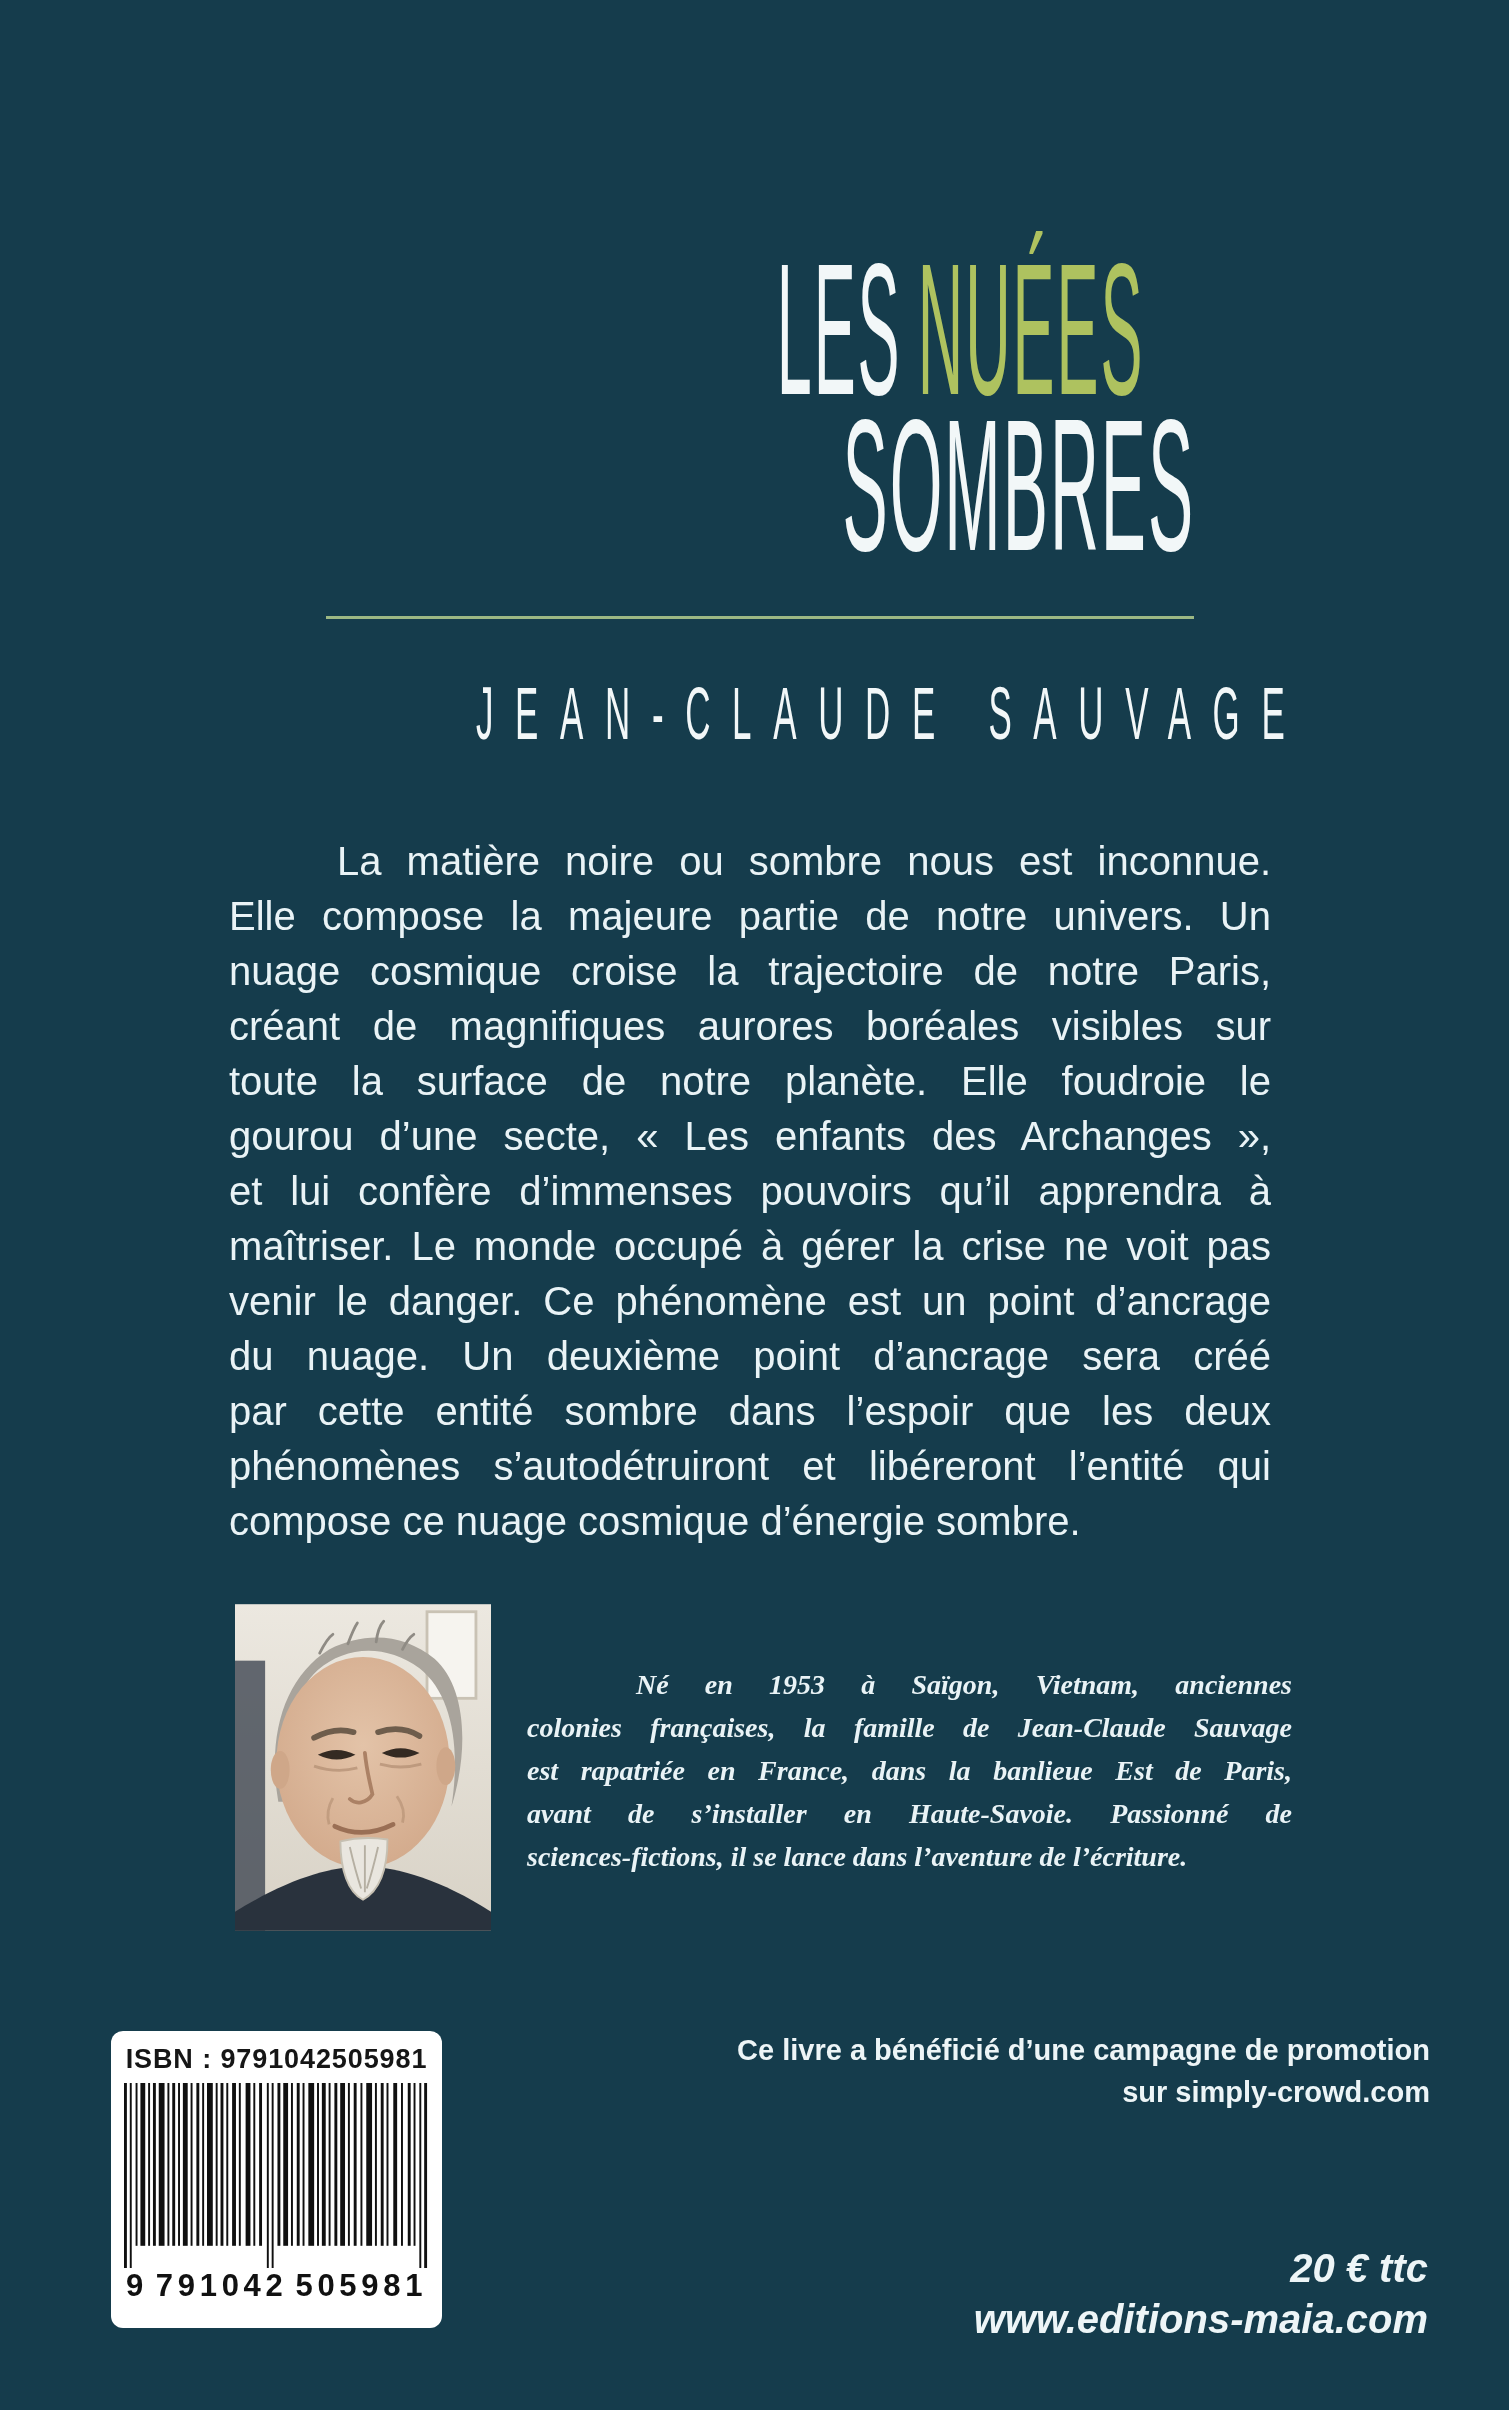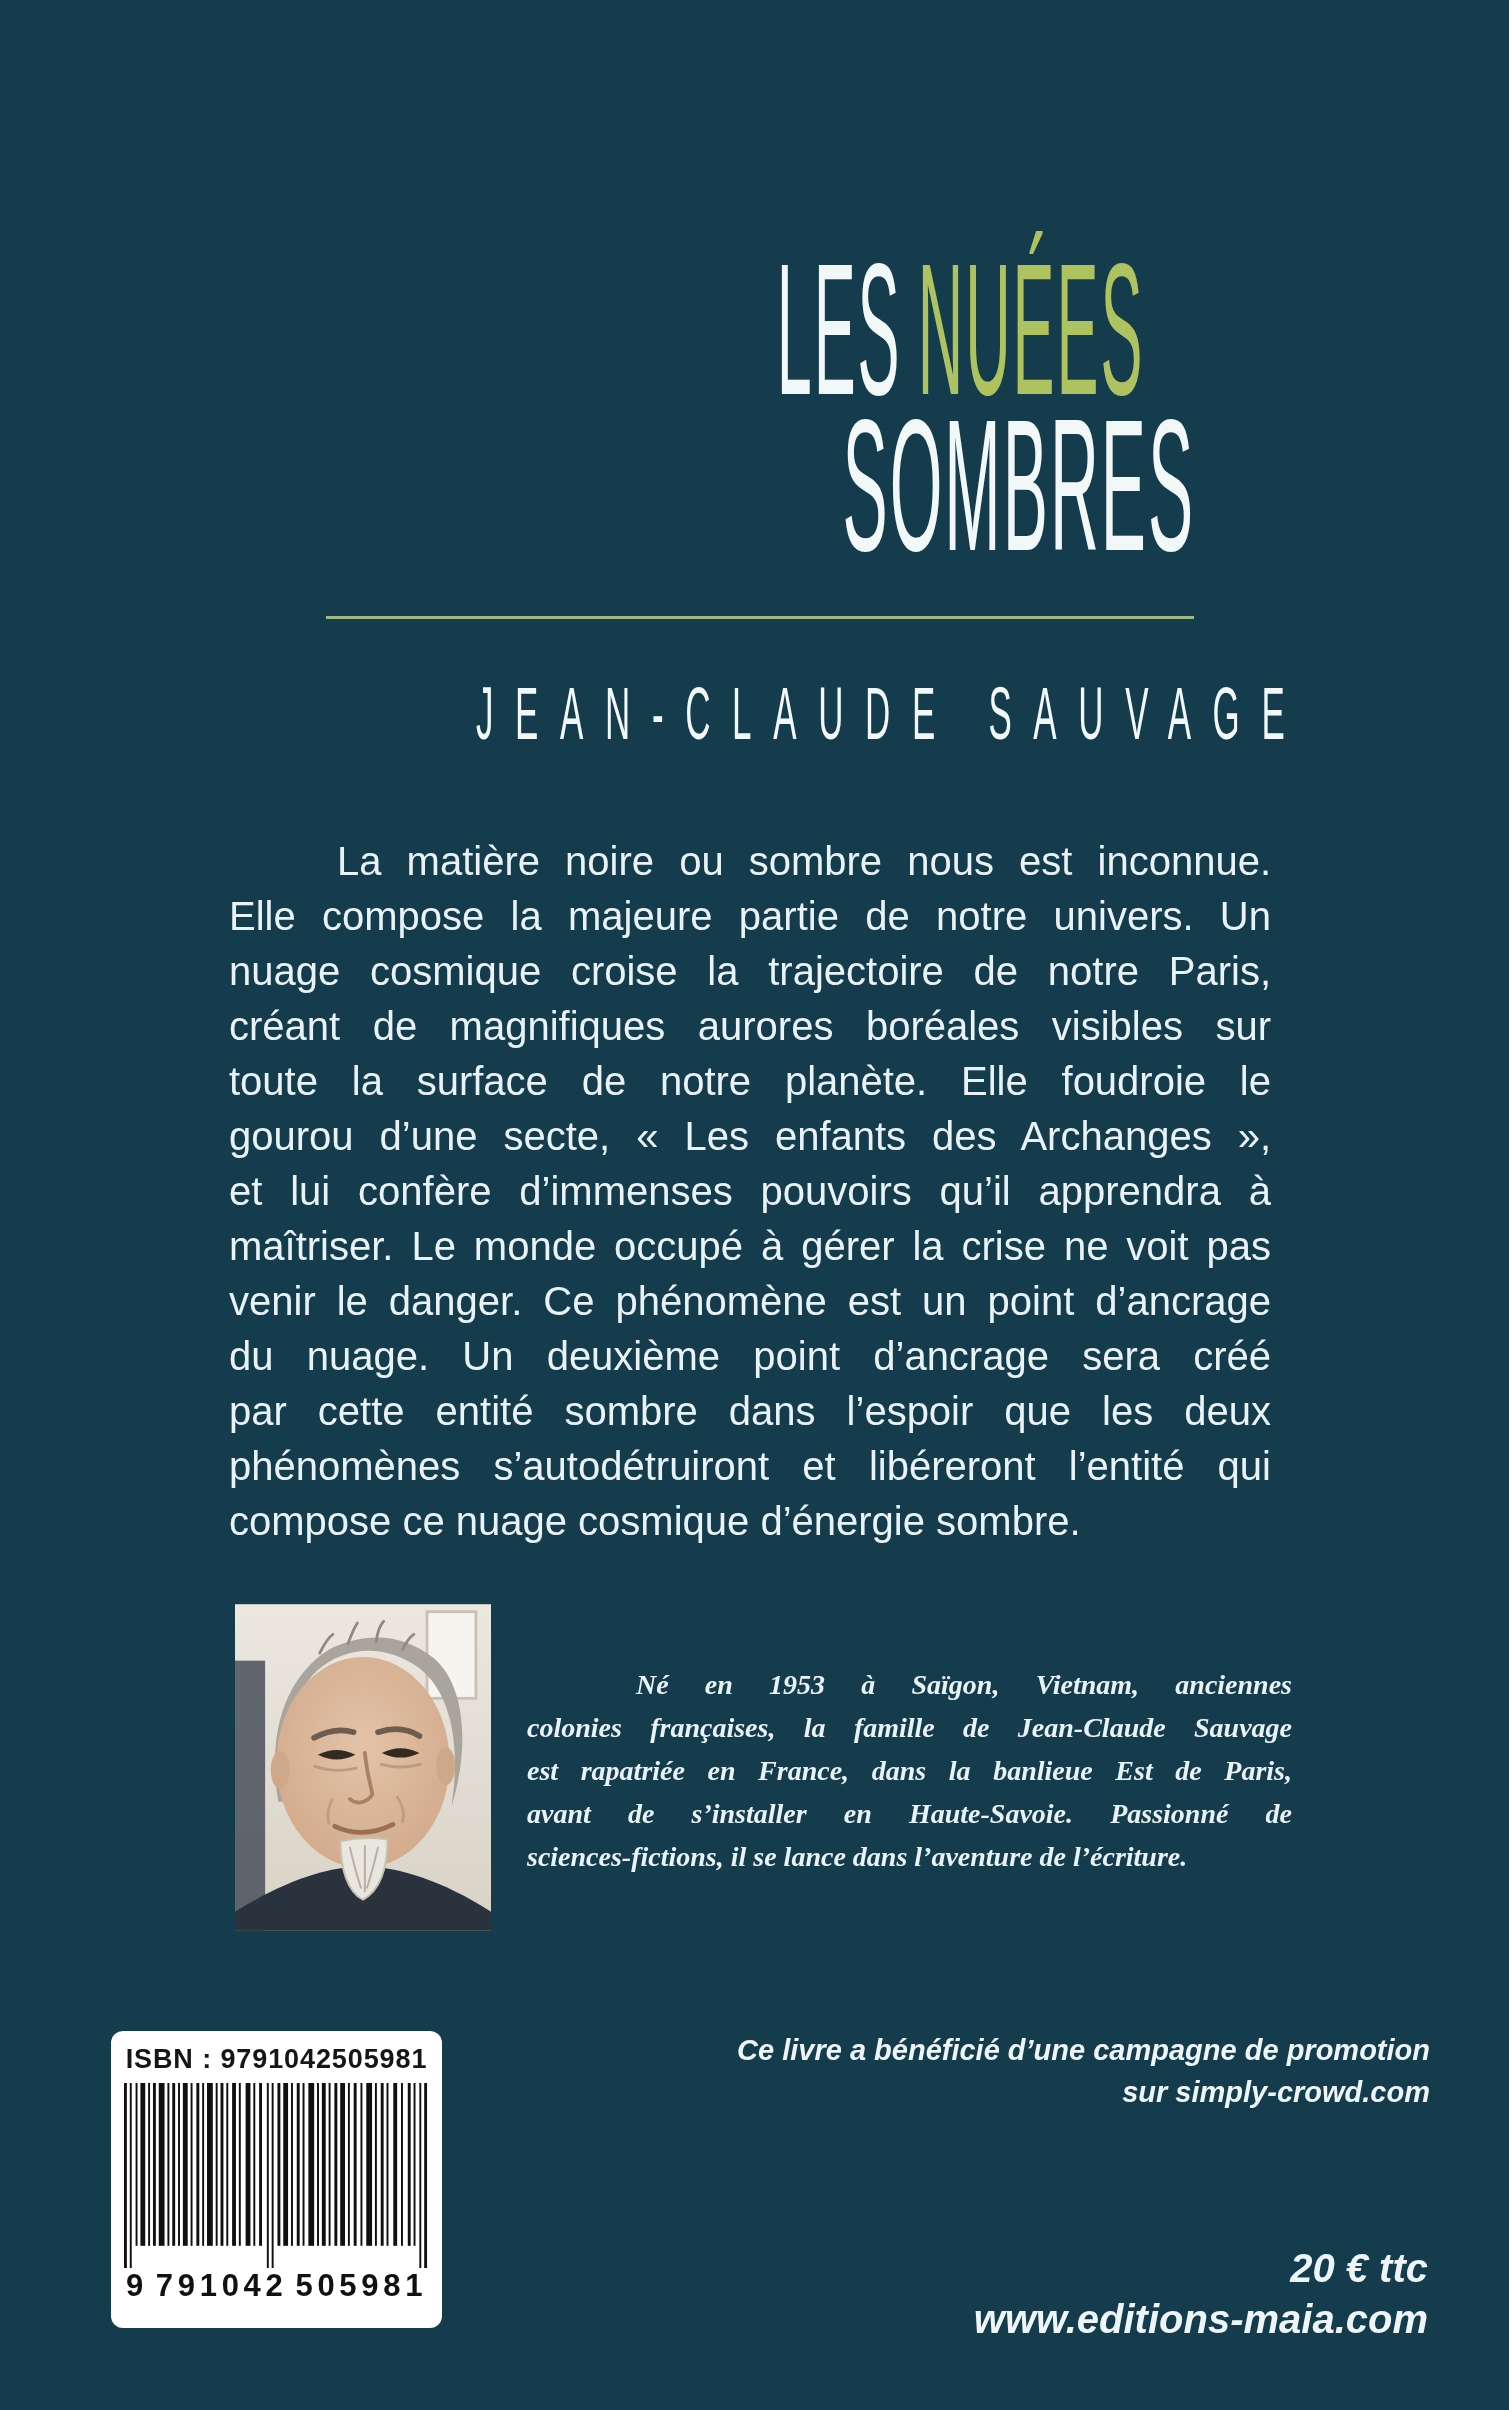--- a/index.html
+++ b/index.html
@@ -37,21 +37,21 @@
   .bio div{text-align:justify;text-align-last:justify;font-family:Liberation Serif, serif;}
   .bio div:first-child{text-indent:109px;}
   .bio div:last-child{text-align-last:left;}
   
   .barcode-box{position:absolute;left:111px;top:2031px;width:331px;height:297px;background:#ffffff;border-radius:12px;box-sizing:border-box;padding:13px 13px 9.4px;}
   .isbn-label{font-size:27px;font-weight:700;letter-spacing:0.9px;color:#161616;text-align:center;white-space:nowrap;}
   .bars{display:block;width:100%;height:185px;margin-top:7.5px;}
   .digits{display:flex;justify-content:space-between;align-items:flex-end;margin-top:0px;font-size:31px;font-weight:600;color:#111;padding:0 1.9px;}
   .digits span{letter-spacing:4.7px;}
   
-  .promo{position:absolute;right:79px;top:2029px;text-align:right;font-size:29px;line-height:42px;font-style:italic;font-weight:700;color:#EDF5F7;}
+  .promo{position:absolute;right:79px;top:2029px;text-align:right;font-size:29px;line-height:42px;font-weight:700;color:#EDF5F7;}
   .pricing{position:absolute;right:81px;top:2243px;text-align:right;font-size:40px;line-height:51px;font-style:italic;font-weight:700;color:#EDF5F7;}
 </style>
 </head>
 <body>
 
 <div id="page">
 
   <div class="title">
     <div class="title-line"><span class="cond scale1"><span>LES</span><span class="t-green">NUÉES</span></span></div>
     <div class="title-line"><span class="cond scale2">SOMBRES</span></div>

